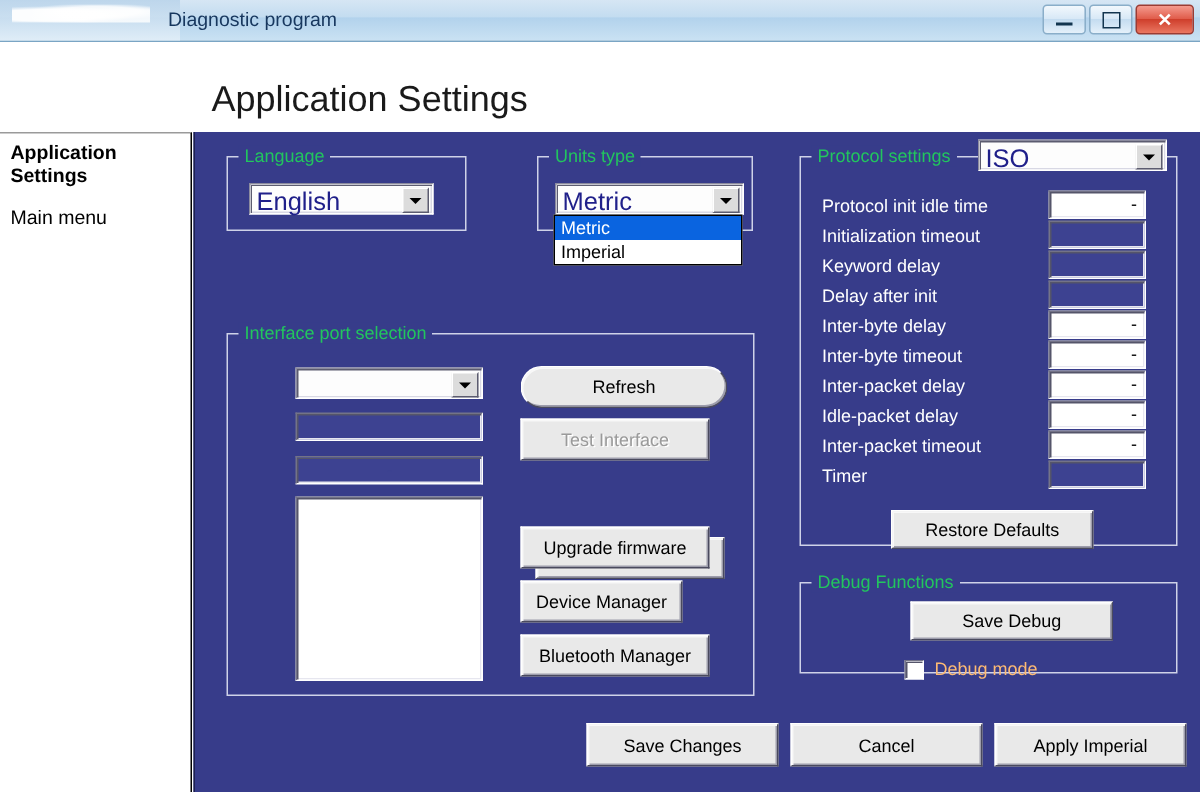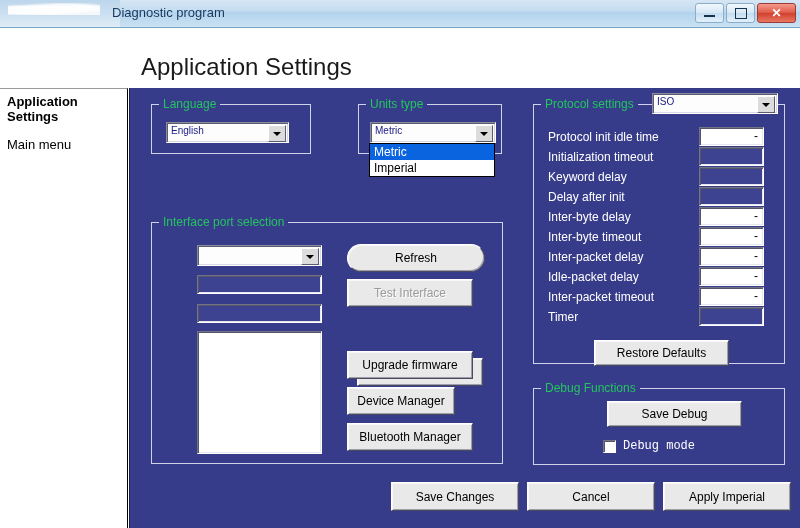--- a/index.html
+++ b/index.html
@@ -89,21 +89,21 @@
   }
 
   
   .combo{
     position:absolute;box-sizing:border-box;height:21px;
     background:#fdfdfd;
     border:1px solid;border-color:#8b8b9e #ffffff #ffffff #8b8b9e;
     box-shadow:inset 1px 1px 0 #5c5c70, inset -1px -1px 0 #d8d8e4;
   }
   .combo .val{
-    position:absolute;left:4px;top:2px;font-size:10px;color:#20208a;
+    position:absolute;left:4px;top:2px;font-size:17px;color:#20208a;
     white-space:nowrap;
   }
   .combo .arrow{
     position:absolute;right:2px;top:2px;width:16px;height:15px;
     background:#dcdcdc;
     border:1px solid;border-color:#ffffff #5c5c70 #5c5c70 #ffffff;
     display:flex;align-items:center;justify-content:center;
   }
   .combo .arrow::after{
     content:"";width:0;height:0;
@@ -149,21 +149,21 @@
     white-space:nowrap;
   }
   .btn.disabled{color:#9a9a9a;text-shadow:1px 1px 0 #ffffff;}
 
   .checkrow{position:absolute;display:flex;align-items:center;gap:7px;}
   .checkbox{
     width:13px;height:13px;box-sizing:border-box;background:#ffffff;
     border:1px solid;border-color:#737387 #ffffff #ffffff #737387;
     box-shadow:inset 1px 1px 0 #55556a;
   }
-  .checkrow .lab{font-size:12px;color:#ffffff;white-space:nowrap;font-family:Liberation Mono, monospace;}
+  .checkrow .lab{font-size:12px;color:#fdba74;white-space:nowrap;}
 
   .plabel{position:absolute;font-size:12px;color:#ffffff;white-space:nowrap;}
 </style>
 </head>
 <body>
 
 <div id="app">
 
   <div class="titlebar">
     <div class="tb-glass"></div>
@@ -282,21 +282,21 @@
       <div class="field" style="left:165px;top:182px;width:65px;">
           <span class="txt">-</span>
         </div>
       <div class="field disabled" style="left:165px;top:202px;width:65px;">
           <span class="txt"></span>
         </div>
 
       <div class="btn" style="left:60px;top:235px;width:135px;height:26px;">Restore Defaults</div>
     </div>
 
-    <div class="group" style="left:403px;top:300px;width:252px;height:77px;">
+    <div class="group" style="left:403px;top:300px;width:252px;height:61px;">
       <span class="legend">Debug Functions</span>
       <div class="btn" style="left:67px;top:12px;width:135px;height:26px;margin-left:6px;">Save Debug</div>
       <div class="checkrow" style="left:69px;top:50px;">
         <span class="checkbox"></span>
         <span class="lab">Debug mode</span>
       </div>
     </div>
 
     <div class="btn" style="left:261px;top:394px;width:128px;height:29px;">Save Changes</div>
     <div class="btn" style="left:397px;top:394px;width:128px;height:29px;">Cancel</div>

